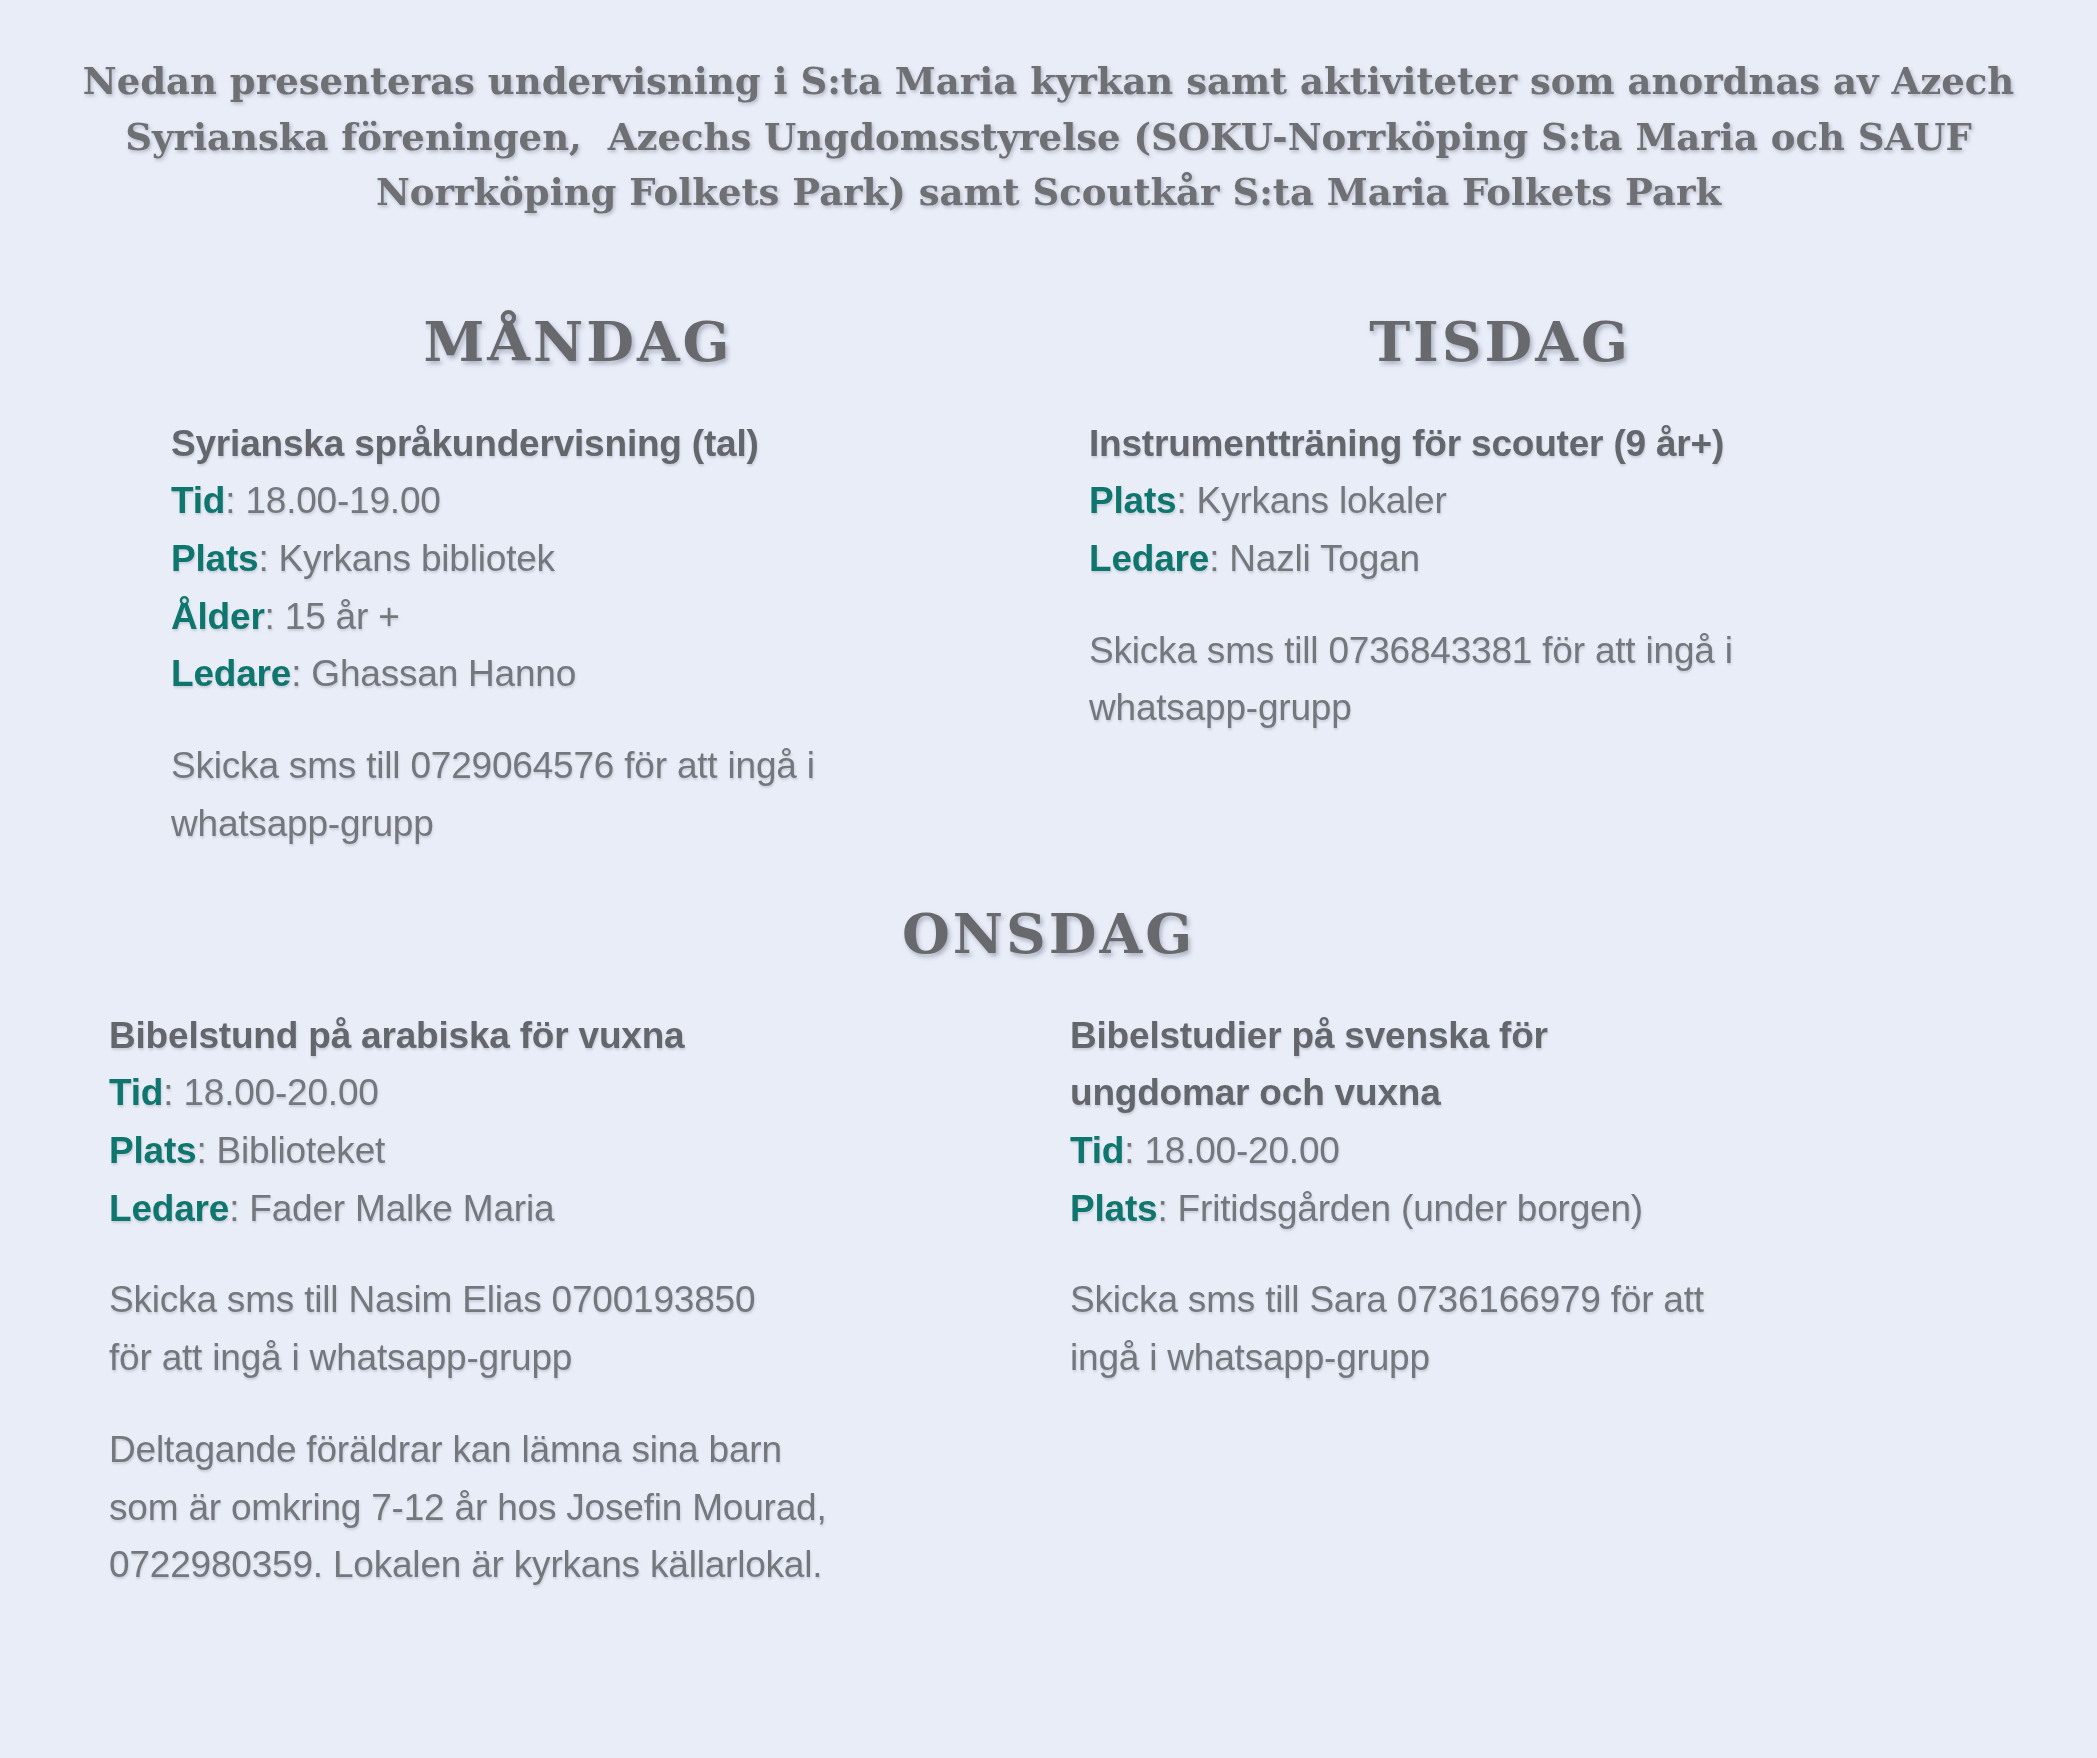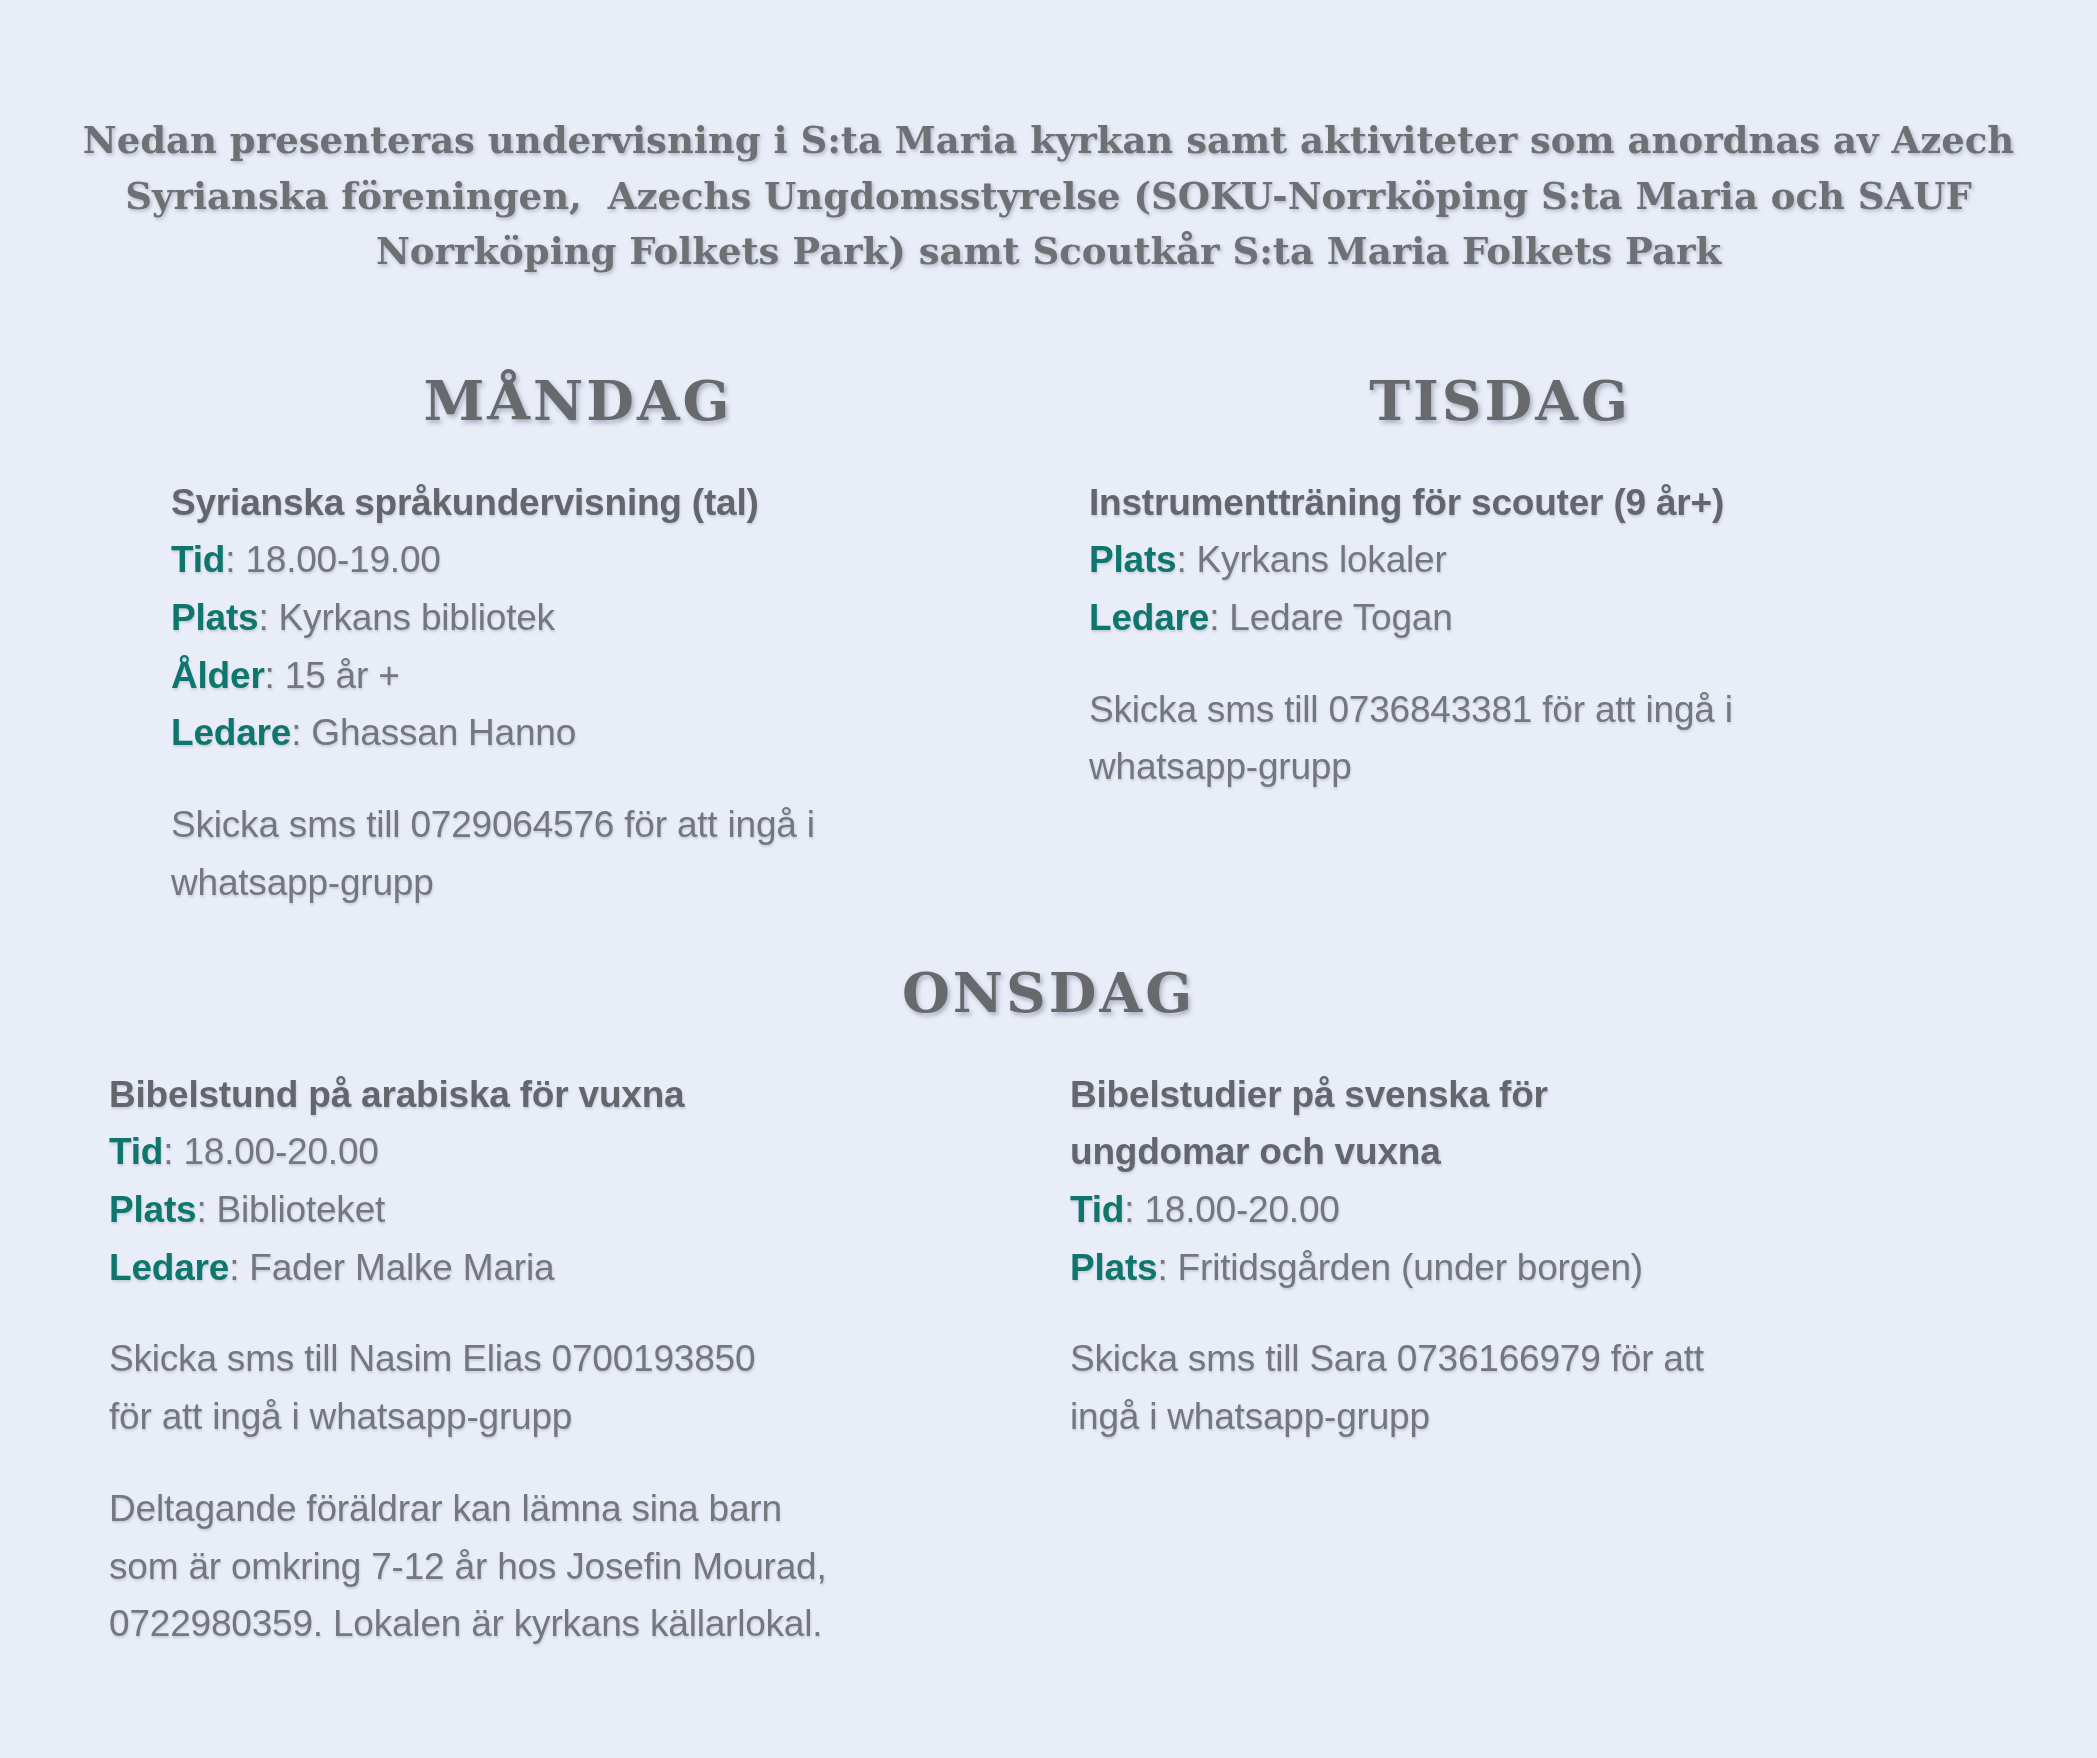--- a/index.html
+++ b/index.html
@@ -9,21 +9,21 @@
   body {
     width: 2097px;
     height: 1758px;
     background: #e8edf8;
     font-family: "Liberation Sans", sans-serif;
     color: #74777c;
     overflow: hidden;
   }
   
   .intro {
-    padding-top: 113px;
+    padding-top: 54px;
     text-align: center;
     font-family: "DejaVu Serif", serif;
     font-weight: bold;
     font-size: 37px;
     line-height: 1.5;
     color: #6e7074;
     text-shadow: 1.5px 2.2px 3.7px rgba(128, 134, 150, 0.5);
   }
   .intro .intro-line {
     white-space: pre-wrap;
@@ -107,21 +107,21 @@
       <p class="note">Skicka sms till 0729064576 för att ingå i
 whatsapp-grupp</p>
     </div>
   </section>
 
   <section class="day-col">
     <h2 class="day-heading">TISDAG</h2>
     <div class="activity">
       <div class="activity-title">Instrumentträning för scouter (9 år+)</div>
       <div class="field"><span class="field-label">Plats</span><span class="field-value">Kyrkans lokaler</span></div>
-      <div class="field"><span class="field-label">Ledare</span><span class="field-value">Ledare Togan</span></div>
+      <div class="field"><span class="field-label">Ledare</span><span class="field-value">Nazli Togan</span></div>
       <p class="note">Skicka sms till 0736843381 för att ingå i
 whatsapp-grupp</p>
     </div>
   </section>
 
 </div>
 
 <h2 class="day-heading onsdag-heading">ONSDAG</h2>
 
 <div class="row row-wed">

